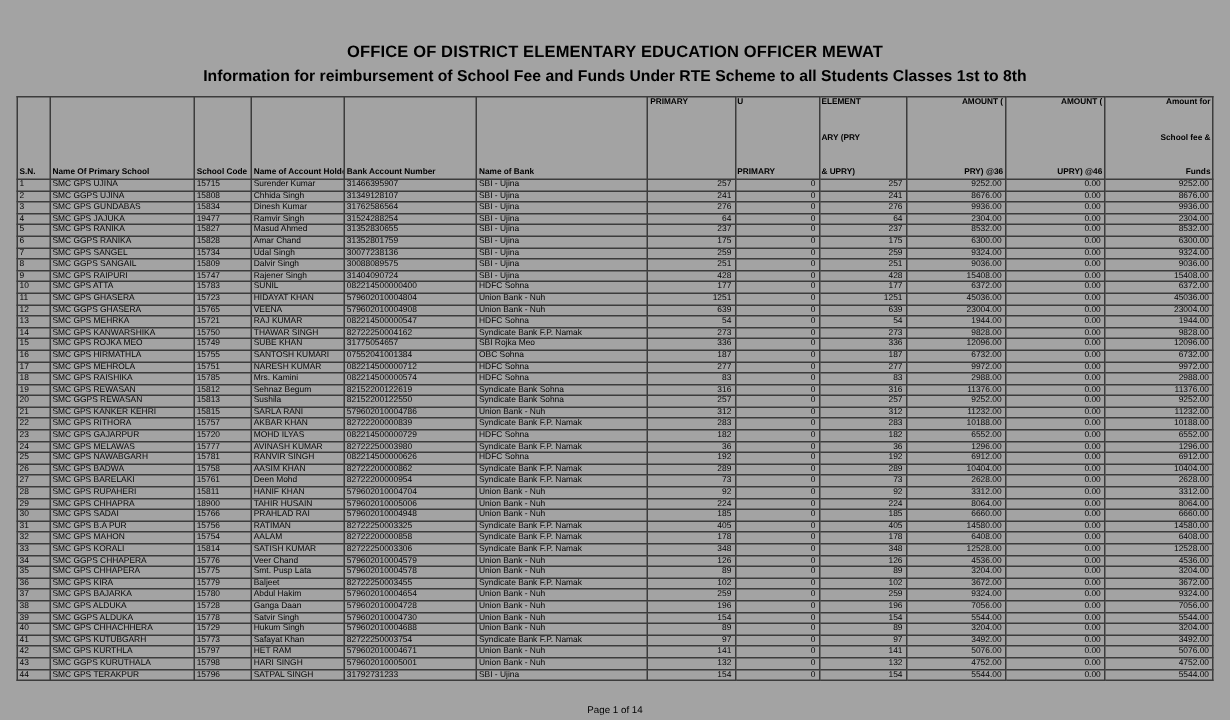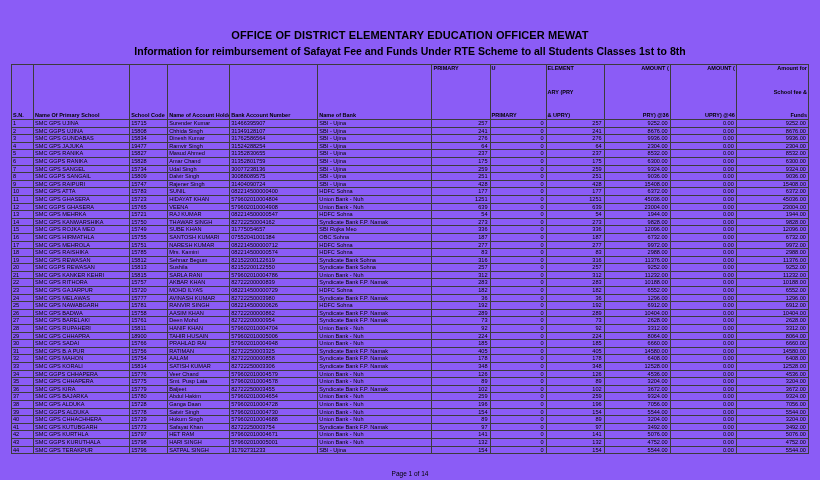--- a/index.html
+++ b/index.html
@@ -13,21 +13,21 @@
     overflow: hidden;
     font-family: "Liberation Sans", sans-serif;
     color: #000000;
   }
   .page {
     position: relative;
     width: 820px;
     height: 480px;
     box-sizing: border-box;
     padding: 0;
-    background: #8b5cf6;
+    background: #a3a3a3;
   }
   .title-block {
     text-align: center;
     padding-top: 28px;
   }
   .doc-title {
     font-size: 11px;
     font-weight: bold;
     letter-spacing: 0.1px;
     line-height: 14px;
@@ -101,21 +101,21 @@
     margin-top: 16px;
   }
 </style>
 </head>
 <body>
 
 <div class="page">
 
   <div class="title-block">
     <div class="doc-title">OFFICE OF DISTRICT ELEMENTARY EDUCATION OFFICER MEWAT</div>
-    <div class="doc-subtitle">Information for reimbursement of Safayat Fee and Funds Under RTE Scheme to all Students Classes 1st to 8th</div>
+    <div class="doc-subtitle">Information for reimbursement of School Fee and Funds Under RTE Scheme to all Students Classes 1st to 8th</div>
   </div>
 
   <table class="grid">
     <colgroup>
       <col class="c-sn">
         <col class="c-school">
         <col class="c-code">
         <col class="c-holder">
       <col class="c-acct">
         <col class="c-bank">

